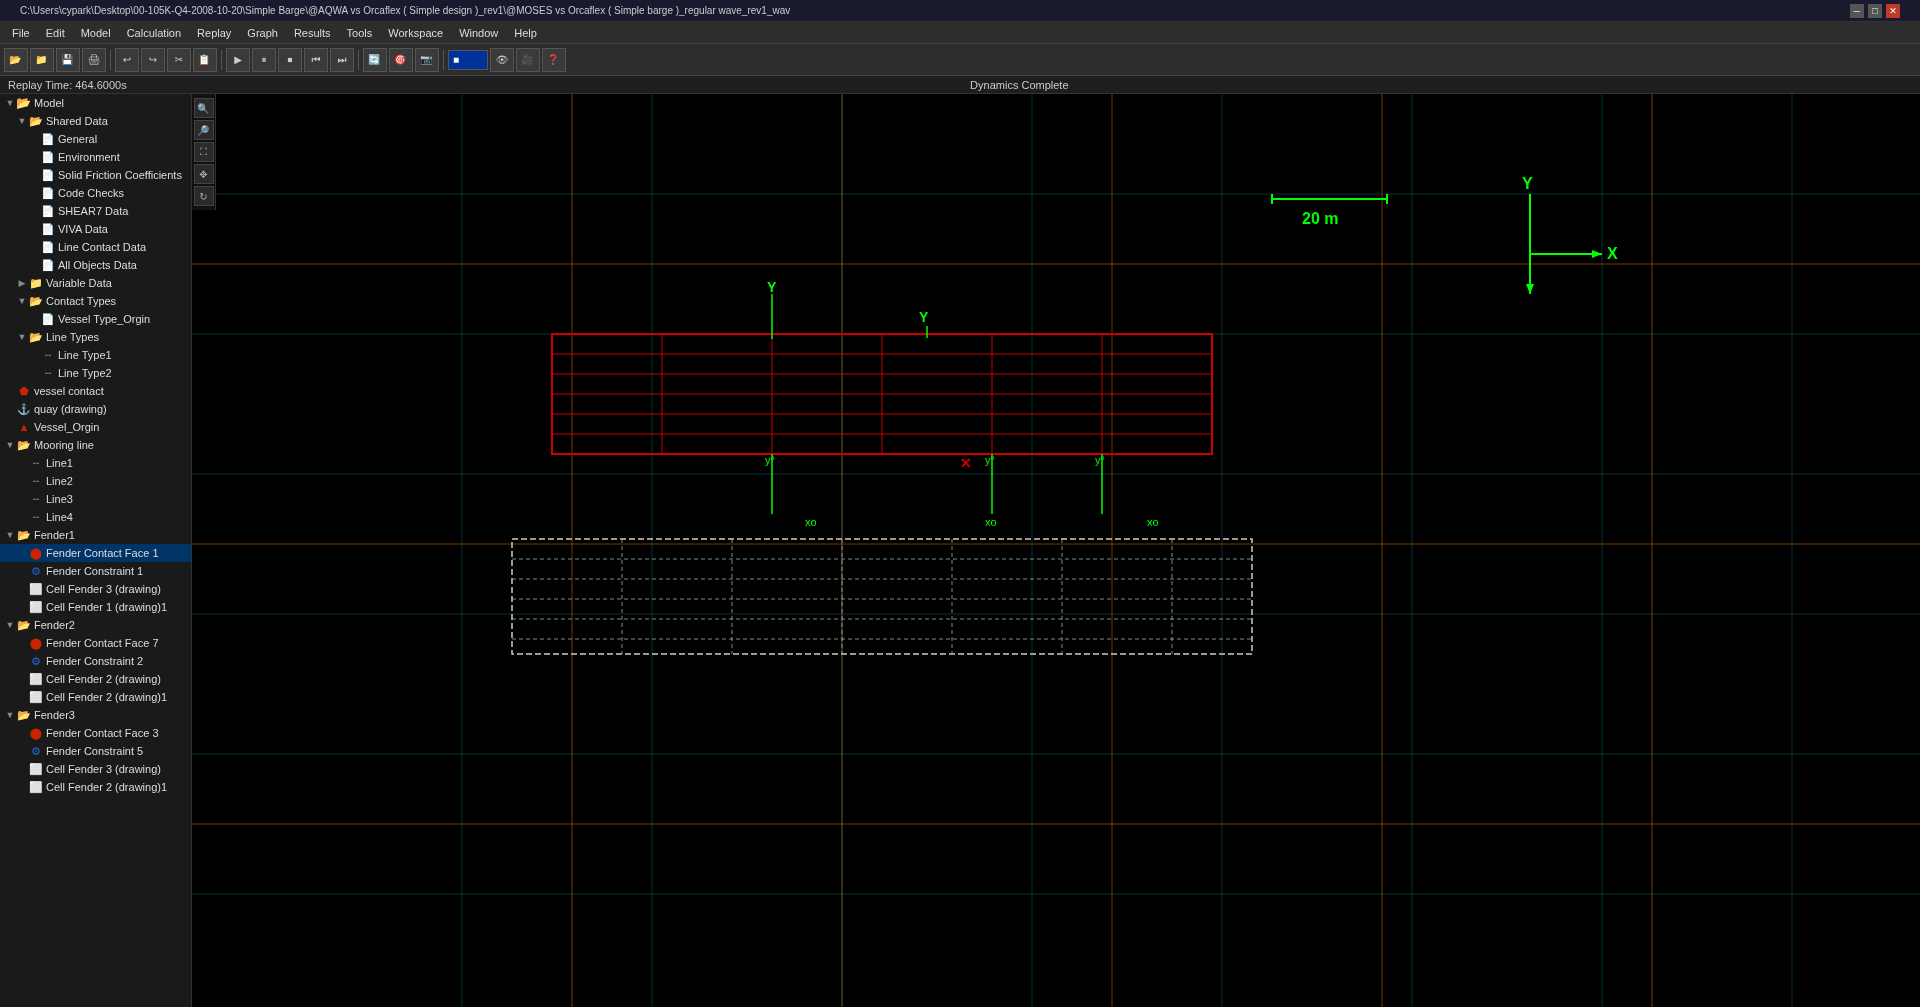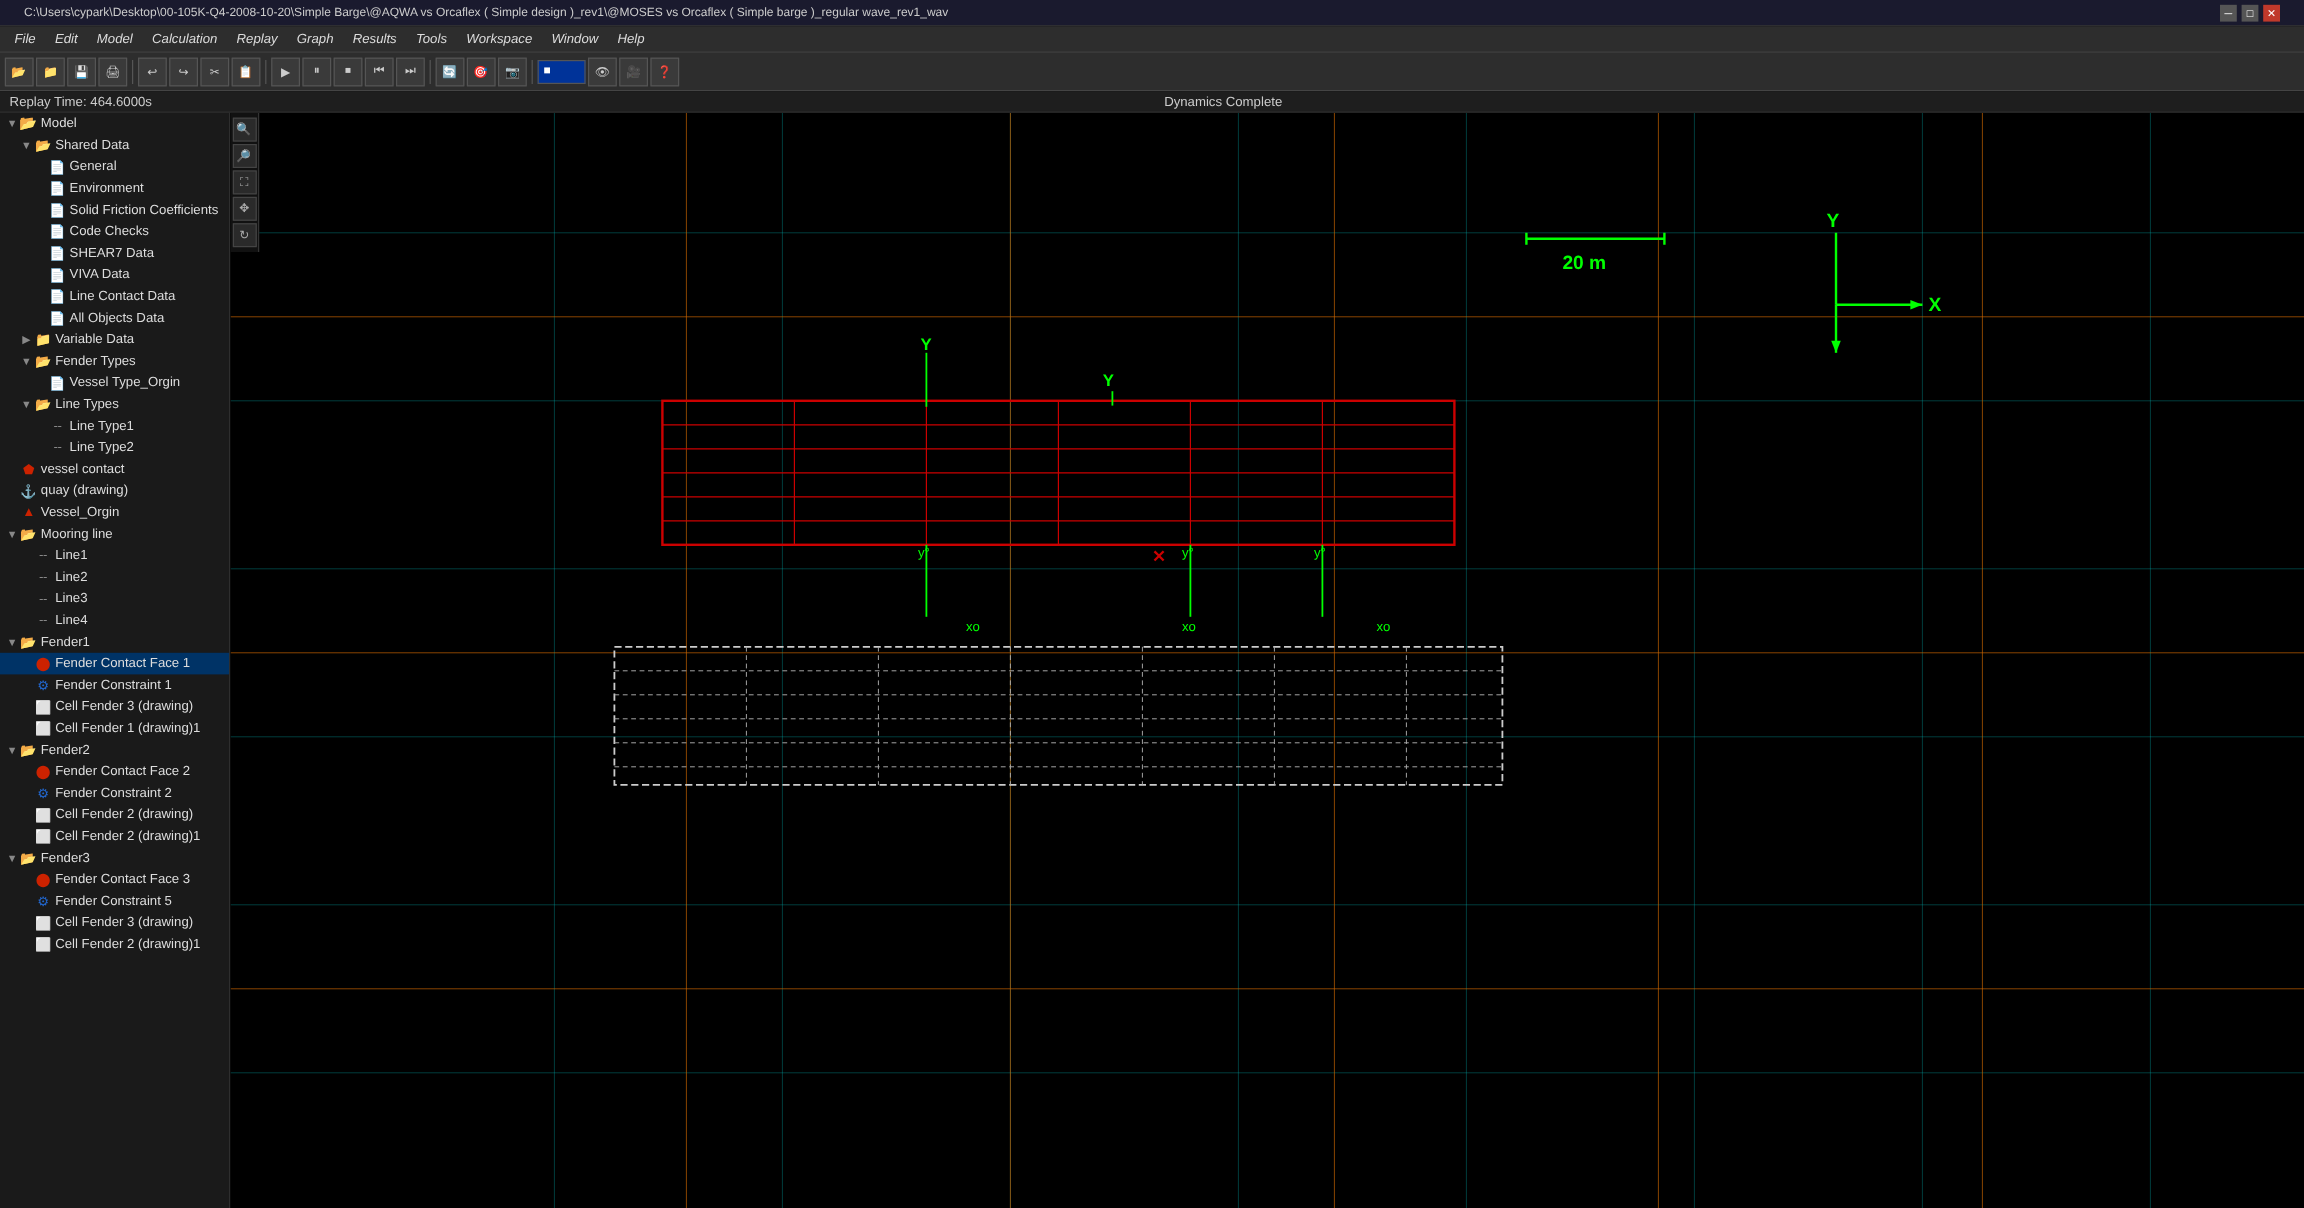--- a/index.html
+++ b/index.html
@@ -13,21 +13,21 @@
     #title-bar .title-text { font-size: 10px; color: #ccc; flex: 1; overflow: hidden; white-space: nowrap; text-overflow: ellipsis; }
     #title-bar .window-controls { display: flex; gap: 4px; }
     #title-bar .win-btn { width: 14px; height: 14px; border: none; cursor: pointer; background: #555; color: #fff; font-size: 9px; display: flex; align-items: center; justify-content: center; }
     #title-bar .win-btn.close { background: #c0392b; }
 
     
     #menu-bar {
       height: 22px; background: #2d2d2d; display: flex; align-items: center;
       padding: 0 4px; border-bottom: 1px solid #444;
     }
-    .menu-item { padding: 2px 8px; font-size: 11px; color: #ddd; cursor: pointer; white-space: nowrap; font-style: italic; }
+    .menu-item { padding: 2px 8px; font-size: 11px; color: #ddd; cursor: pointer; white-space: nowrap; }
 
     
     #toolbar {
       height: 32px; background: #2d2d2d; display: flex; align-items: center;
       padding: 0 4px; gap: 2px; border-bottom: 1px solid #444;
     }
     .toolbar-btn {
       width: 24px; height: 24px; background: #3a3a3a; border: 1px solid #555;
       color: #ccc; font-size: 10px; cursor: pointer; display: flex;
       align-items: center; justify-content: center;
@@ -210,21 +210,21 @@
 
     <div class="tree-item indent-1">
       <span class="tree-expand">▶</span>
       <span class="tree-icon">📁</span>
       <span class="tree-label">Variable Data</span>
     </div>
 
     <div class="tree-item indent-1">
       <span class="tree-expand">▼</span>
       <span class="tree-icon">📂</span>
-      <span class="tree-label">Fender Types</span>
+      <span class="tree-label">Contact Types</span>
     </div>
 
     <div class="tree-item indent-2">
       <span class="tree-expand">&nbsp;</span>
       <span class="tree-icon">📄</span>
       <span class="tree-label">Vessel Type_Orgin</span>
     </div>
 
     <div class="tree-item indent-1">
       <span class="tree-expand">▼</span>
@@ -324,21 +324,21 @@
 
     <div class="tree-item">
       <span class="tree-expand">▼</span>
       <span class="tree-icon">📂</span>
       <span class="tree-label">Fender2</span>
     </div>
 
     <div class="tree-item indent-1">
       <span class="tree-expand">&nbsp;</span>
       <span class="tree-icon" style="color:#cc2200;">⬤</span>
-      <span class="tree-label">Fender Contact Face 2</span>
+      <span class="tree-label">Fender Contact Face 7</span>
     </div>
 
     <div class="tree-item indent-1">
       <span class="tree-expand">&nbsp;</span>
       <span class="tree-icon" style="color:#2266cc;">⚙</span>
       <span class="tree-label">Fender Constraint 2</span>
     </div>
 
     <div class="tree-item indent-1">
       <span class="tree-expand">&nbsp;</span>

